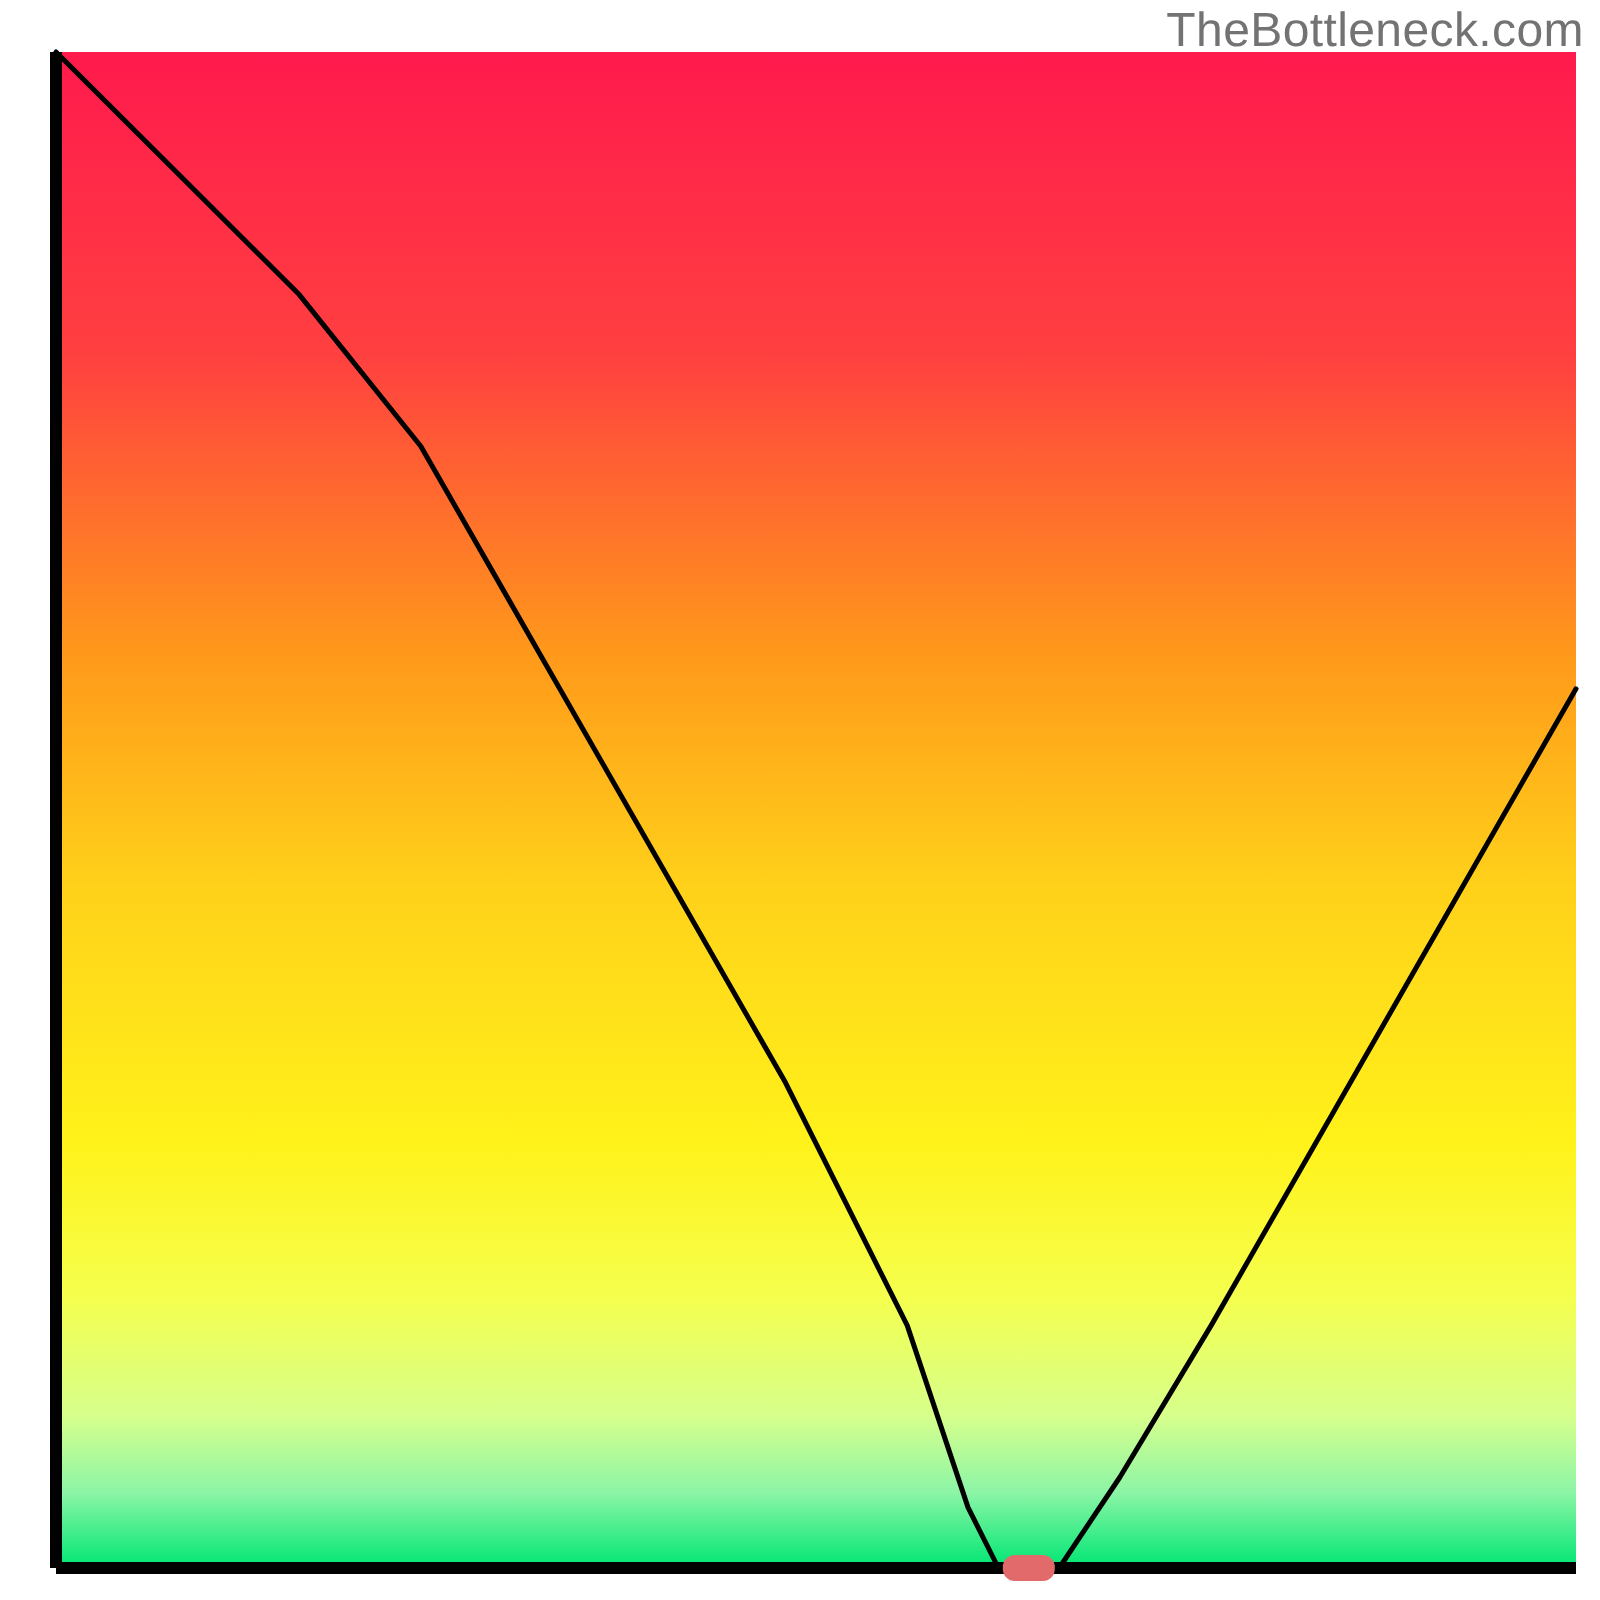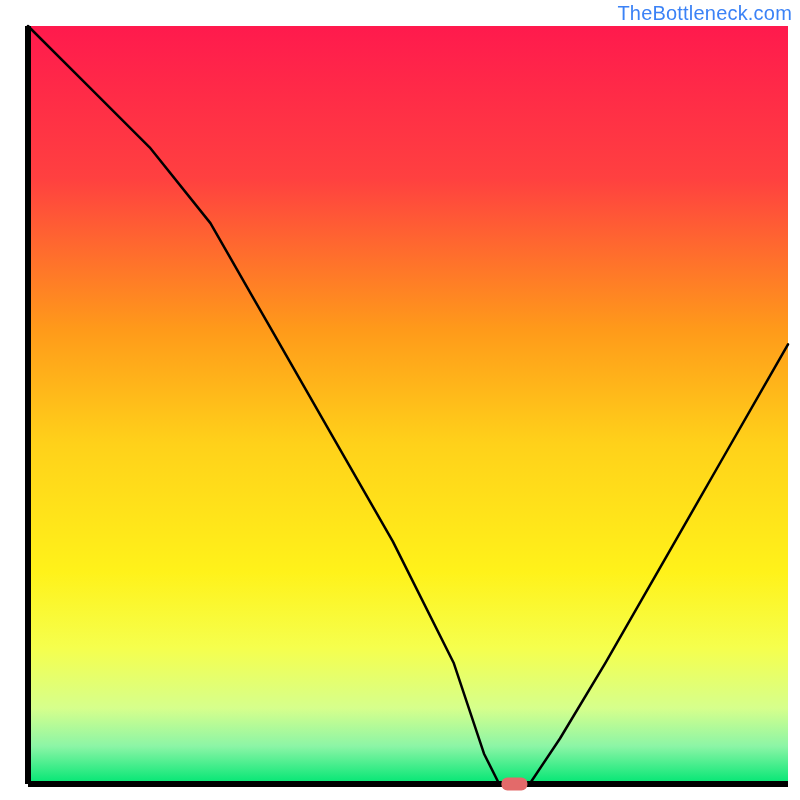--- a/index.html
+++ b/index.html
@@ -12,22 +12,22 @@
   }
   .container {
     position: relative;
     width: 800px;
     height: 800px;
   }
   .watermark {
     position: absolute;
     top: 2px;
     right: 8px;
-    font-size: 20px;
-    color: #3b82f6;
+    font-size: 24px;
+    color: #737373;
     font-weight: 400;
     letter-spacing: 0.2px;
     z-index: 10;
   }
   svg.chart {
     position: absolute;
     top: 0;
     left: 0;
   }
 </style>

